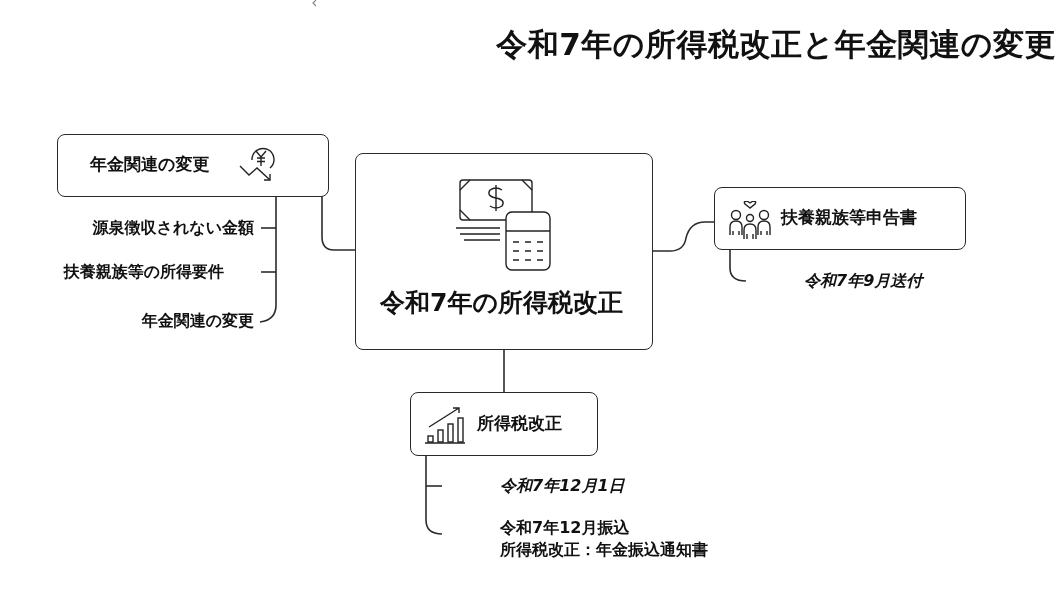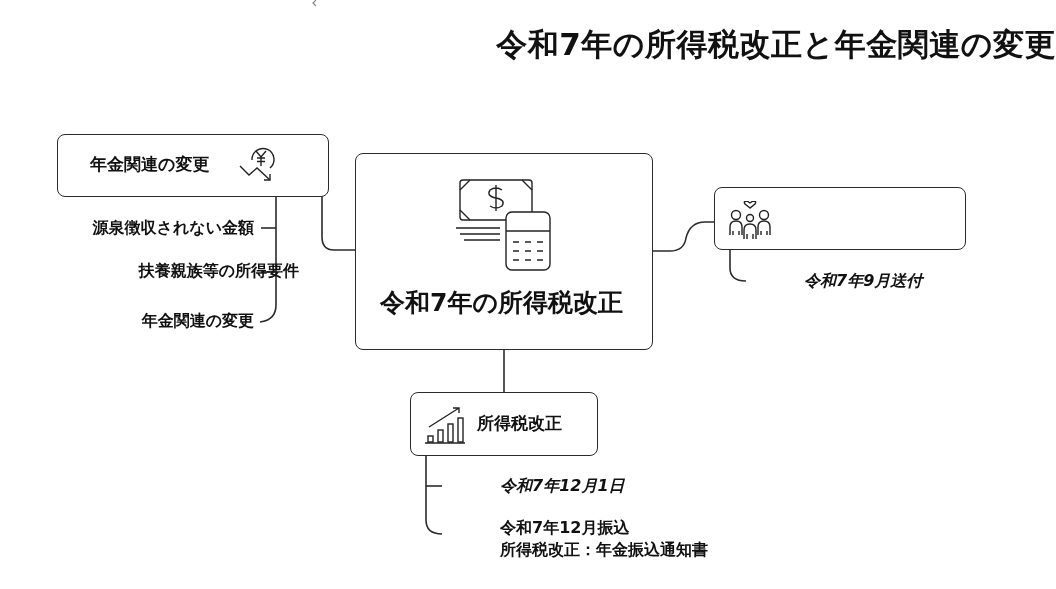--- a/index.html
+++ b/index.html
@@ -48,21 +48,21 @@
   <svg class="icon" style="left:180px; top:9px;" width="46" height="42" viewBox="0 0 46 42">
     <g fill="none" stroke="#222" stroke-width="1.4">
       <path d="M14 16 A11 11 0 1 1 32 24"></path>
       <path d="M18 7 L23 13 L28 7 M23 13 V22 M19 14 H27 M19 17.5 H27"></path>
       <path d="M2 22 L11 31 L19 24 L32 36"></path>
       <path d="M26 36 H32 V30"></path>
     </g>
   </svg>
 </div>
 <div class="leaf" style="right:802px; top:217px;">源泉徴収されない金額</div>
-<div class="leaf" style="right:757px; top:261px;font-family:Liberation Mono, monospace;">扶養親族等の所得要件</div>
+<div class="leaf" style="right:832px; top:261px;">扶養親族等の所得要件</div>
 <div class="leaf" style="right:802px; top:310px;">年金関連の変更</div>
 
 <div class="box" style="left:355px; top:153px; width:298px; height:197px;">
   <svg class="icon" style="left:100px; top:22px;" width="100" height="98" viewBox="0 0 100 98">
     <g fill="none" stroke="#222" stroke-width="1.4">
       <rect x="4" y="4" width="72" height="40" rx="3"></rect>
       <path d="M4 14 L14 4 M66 4 L76 14 M4 34 L14 44"></path>
       <path d="M46 14 Q40 10 34 14 Q30 20 40 22 Q50 24 46 30 Q40 34 34 30 M40 9 V35"></path>
       <path d="M-2 52 H44 M4 58 H44 M8 64 H44"></path>
       <rect x="50" y="36" width="44" height="58" rx="6" fill="#fff"></rect>
@@ -78,20 +78,21 @@
     <g fill="none" stroke="#222" stroke-width="1.4">
       <path d="M22 7 L17 3 Q15 0 19 0 L22 2 L25 0 Q29 0 27 3 Z"></path>
       <circle cx="8" cy="14" r="4.5"></circle>
       <circle cx="22" cy="17" r="3.5"></circle>
       <circle cx="36" cy="14" r="4.5"></circle>
       <path d="M2 34 V26 Q2 20 8 20 Q14 20 14 26 V34 M5 34 V30 M11 34 V30"></path>
       <path d="M16 38 V29 Q16 23 22 23 Q28 23 28 29 V38 M19 38 V33 M25 38 V33"></path>
       <path d="M30 34 V26 Q30 20 36 20 Q42 20 42 26 V34 M33 34 V30 M39 34 V30"></path>
     </g>
   </svg>
+  <span class="box-label" style="left:66px; top:18px; font-size:17px;">扶養親族等申告書</span>
 </div>
 <div class="leaf" style="left:764px; top:270px;font-style:italic;">令和7年9月送付</div>
 
 <div class="box" style="left:410px; top:392px; width:188px; height:64px;">
   <svg class="icon" style="left:14px; top:12px;" width="42" height="40" viewBox="0 0 42 40">
     <g fill="none" stroke="#222" stroke-width="1.4">
       <path d="M4 22 L34 3 M28 3 H34 V8"></path>
       <rect x="3" y="31" width="5" height="6"></rect>
       <rect x="13" y="25" width="5" height="12"></rect>
       <rect x="23" y="19" width="5" height="18"></rect>

